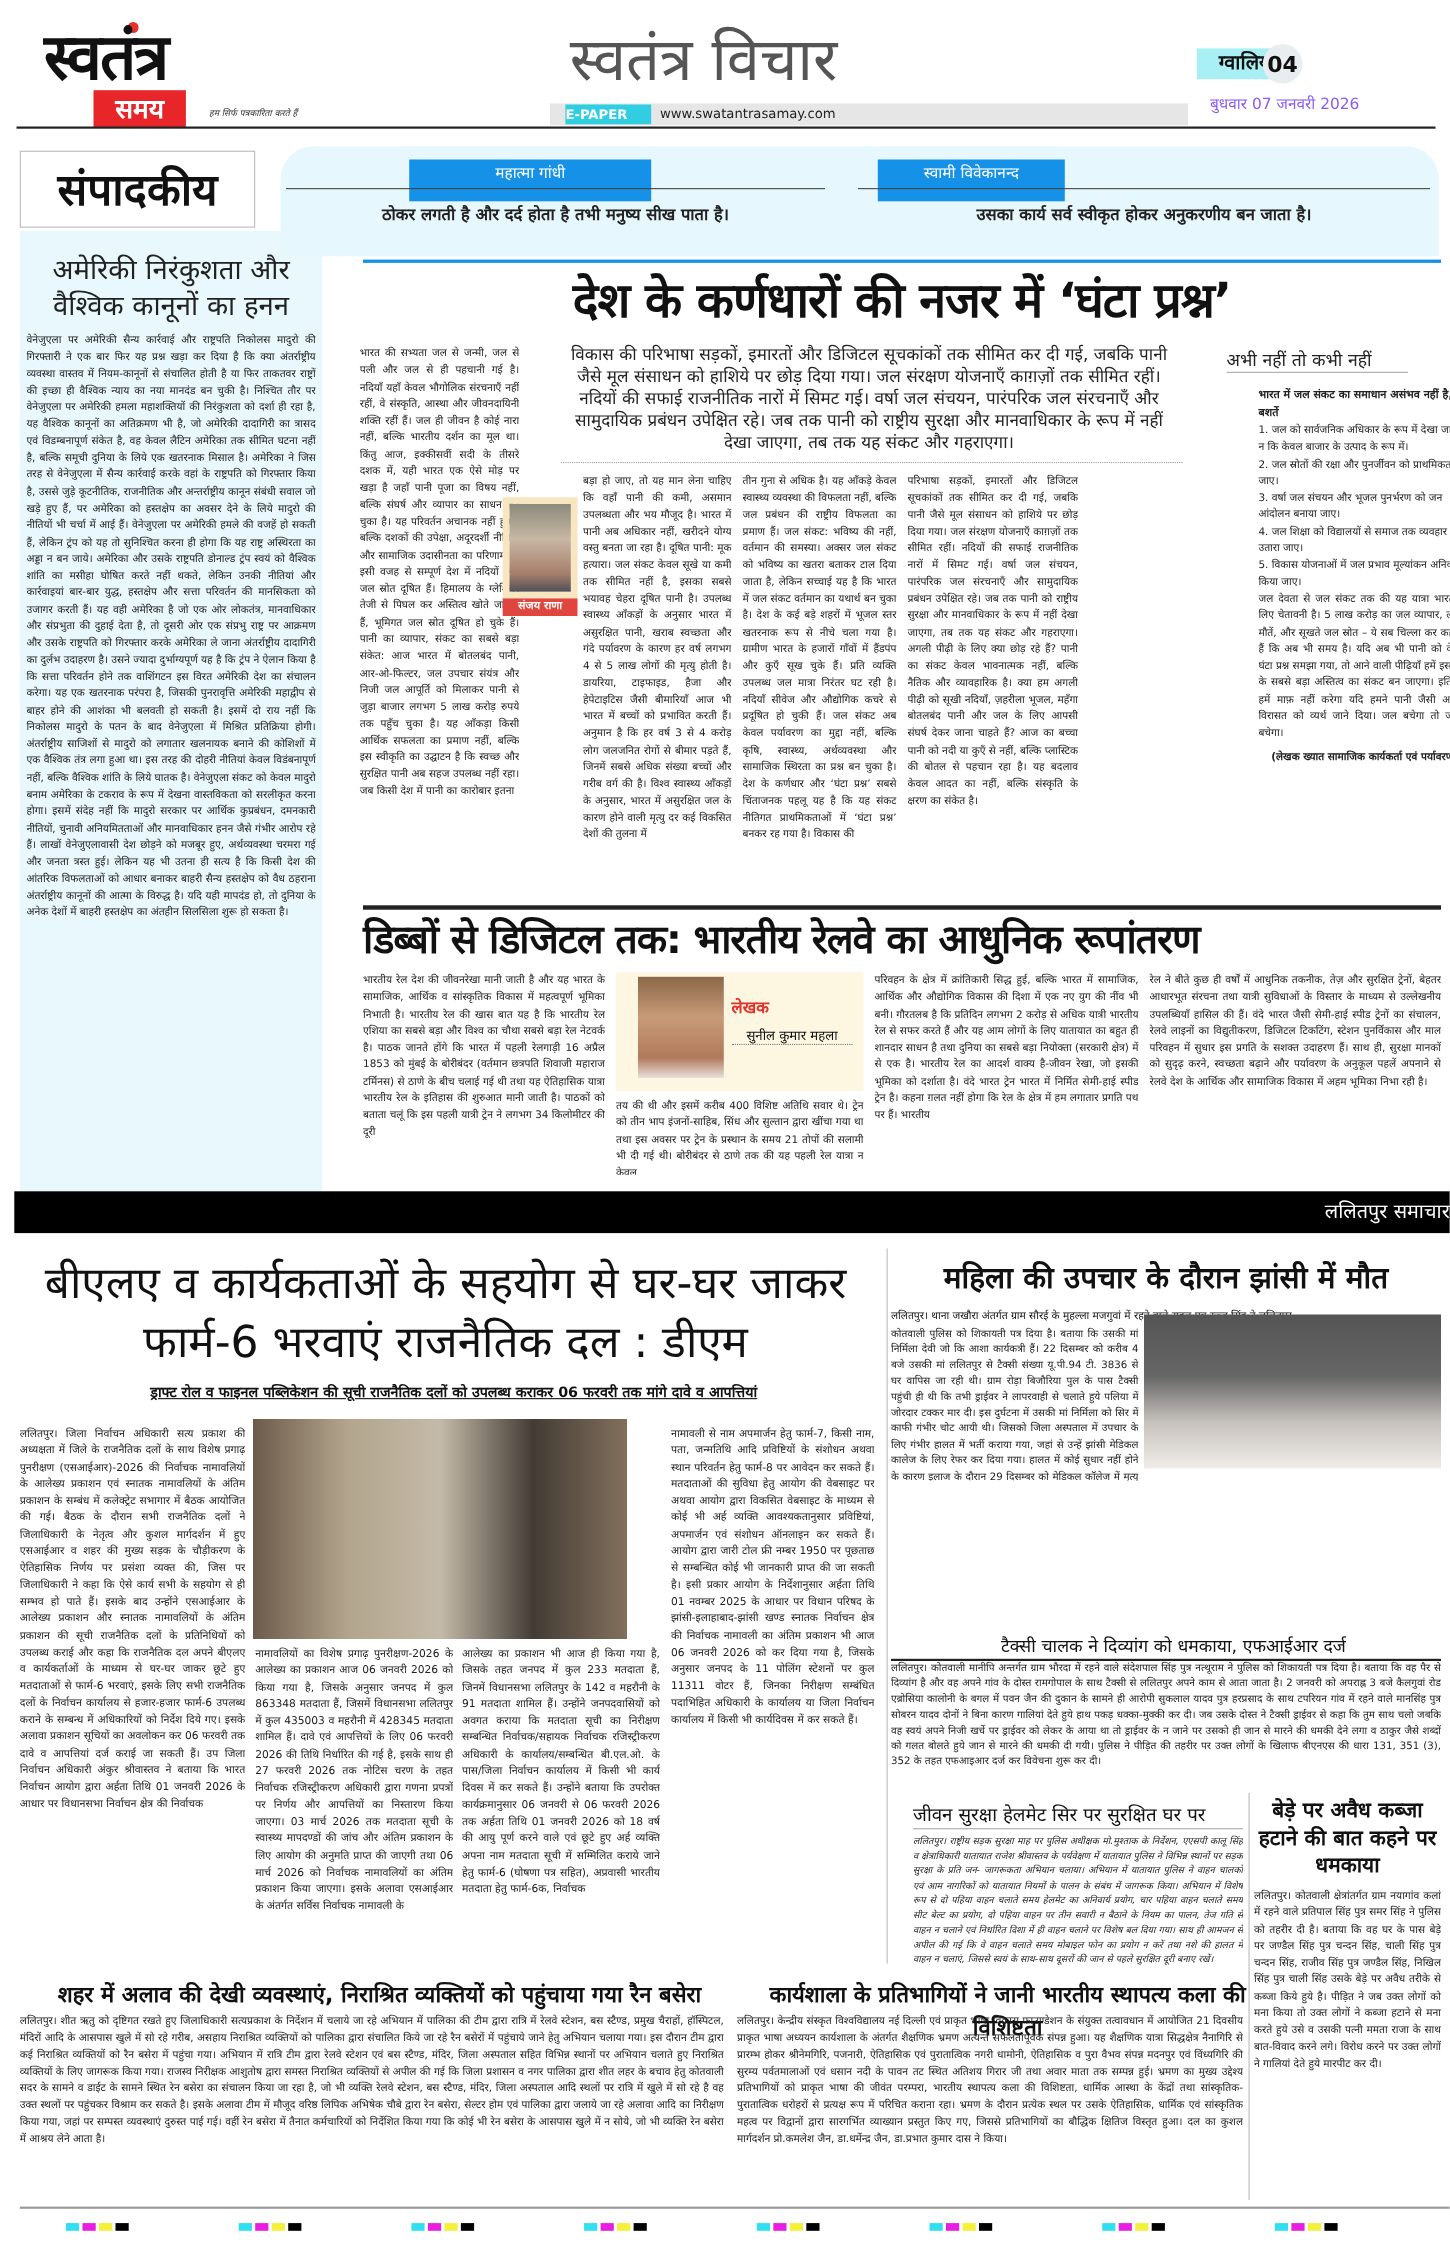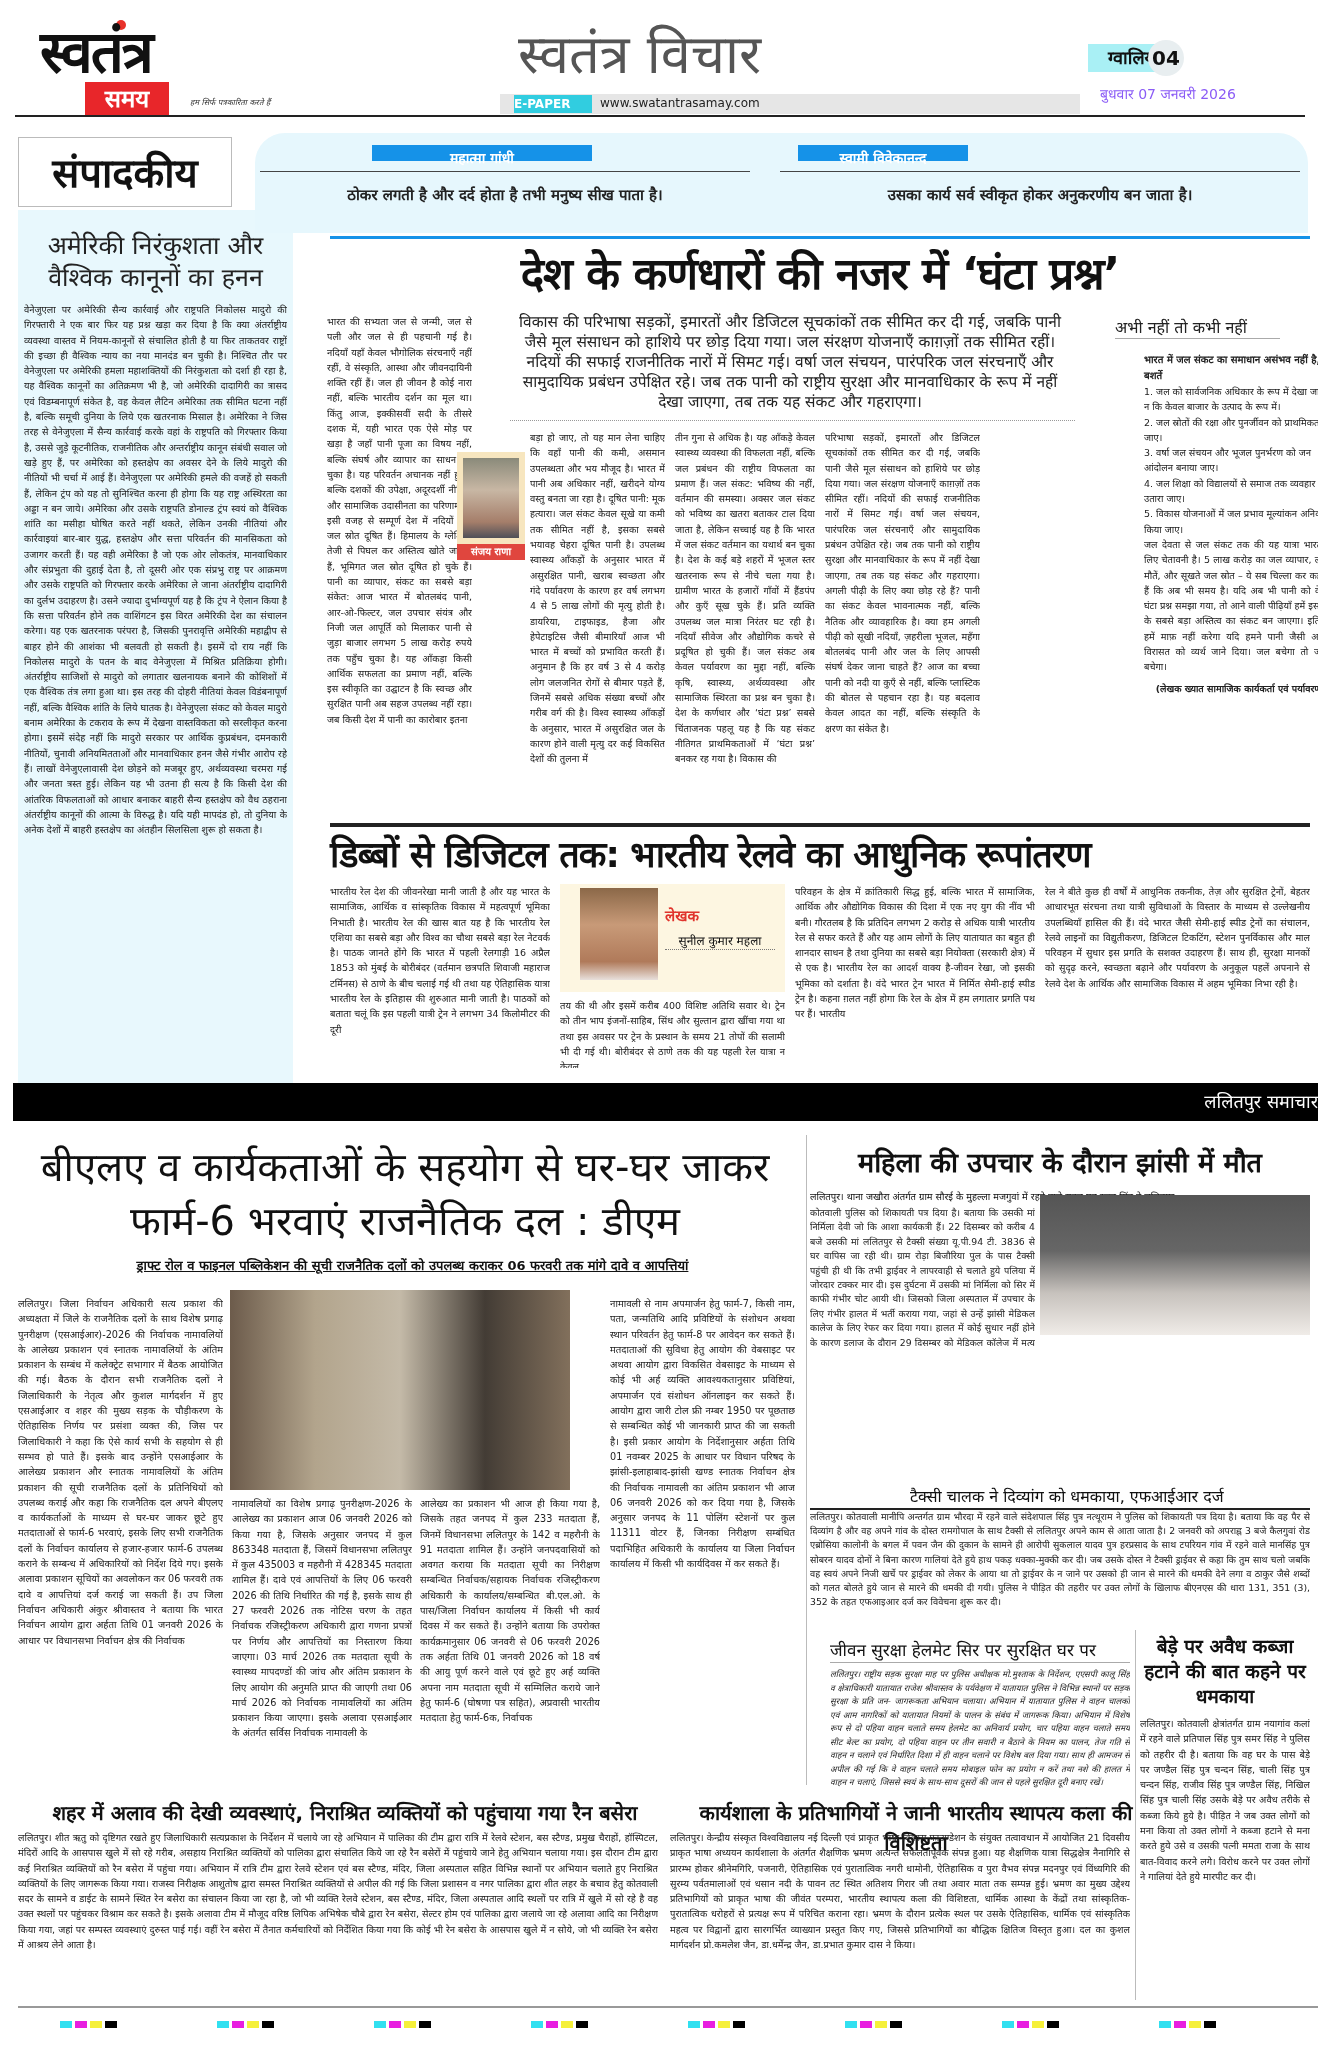--- a/index.html
+++ b/index.html
@@ -19,21 +19,21 @@
 .mast-rule{left:15px;top:115px;width:1290px;height:2px;background:#222}
 .city{left:1088px;top:44px;width:80px;height:28px;background:#a9f0f5;font-weight:bold;font-size:18px;line-height:28px;padding-left:20px}
 .pageno{left:1148px;top:40px;width:36px;height:36px;border-radius:50%;background:#e8eef0;font-weight:bold;font-size:20px;line-height:36px;text-align:center}
 .date{left:1100px;top:84px;font-size:14px;font-weight:normal;color:#8b5cf6}
 
 .ed-box{left:18px;top:137px;width:214px;height:70px;border:1px solid #bbb;font-size:40px;font-weight:bold;text-align:center;line-height:70px}
 .ed-bg{left:18px;top:210px;width:275px;height:890px;background:#e8f8fd}
 .ed-head{left:18px;top:230px;width:275px;text-align:center;font-size:25px;line-height:32px;color:#222}
 
 .quote-band{left:255px;top:133px;width:1053px;height:100px;background:#e6f7fd;border-radius:30px 30px 0 0}
-.qlabel{height:16px;background:#1592e8;color:#fff;font-weight:bold;font-size:14px;text-align:center;line-height:26px}
+.qlabel{height:38px;background:#1592e8;color:#fff;font-weight:normal;font-size:14px;text-align:center;line-height:26px}
 .qrule{height:1px;background:#444}
 .qtext{font-size:15px;font-weight:bold;text-align:center;color:#222}
 .blue-rule{left:330px;top:236px;width:980px;height:3px;background:#1592e8}
 .headline1{left:330px;top:246px;width:980px;text-align:center;font-size:44px;font-weight:bold;line-height:56px;letter-spacing:-1px}
 .pull{left:510px;top:312px;width:560px;text-align:center;font-size:15.5px;line-height:20px;color:#222}
 .sidebox-t{left:1115px;top:316px;font-size:16px;color:#222;border-bottom:1px solid #aaa;width:165px}
 .sidebox-b{left:1144px;top:352px;width:190px;font-size:9.5px;line-height:15.3px;color:#222}
 .author-photo{position:absolute;background:linear-gradient(#8a8a7a,#c8b7a4 40%,#a57e6a 80%,#4f5058);border:6px solid #f7e6bf}
 .author-name{position:absolute;background:#e0463e;color:#fff;font-size:10px;font-weight:bold;text-align:center}
 .thickrule{left:330px;top:823px;width:980px;height:4px;background:#222}

